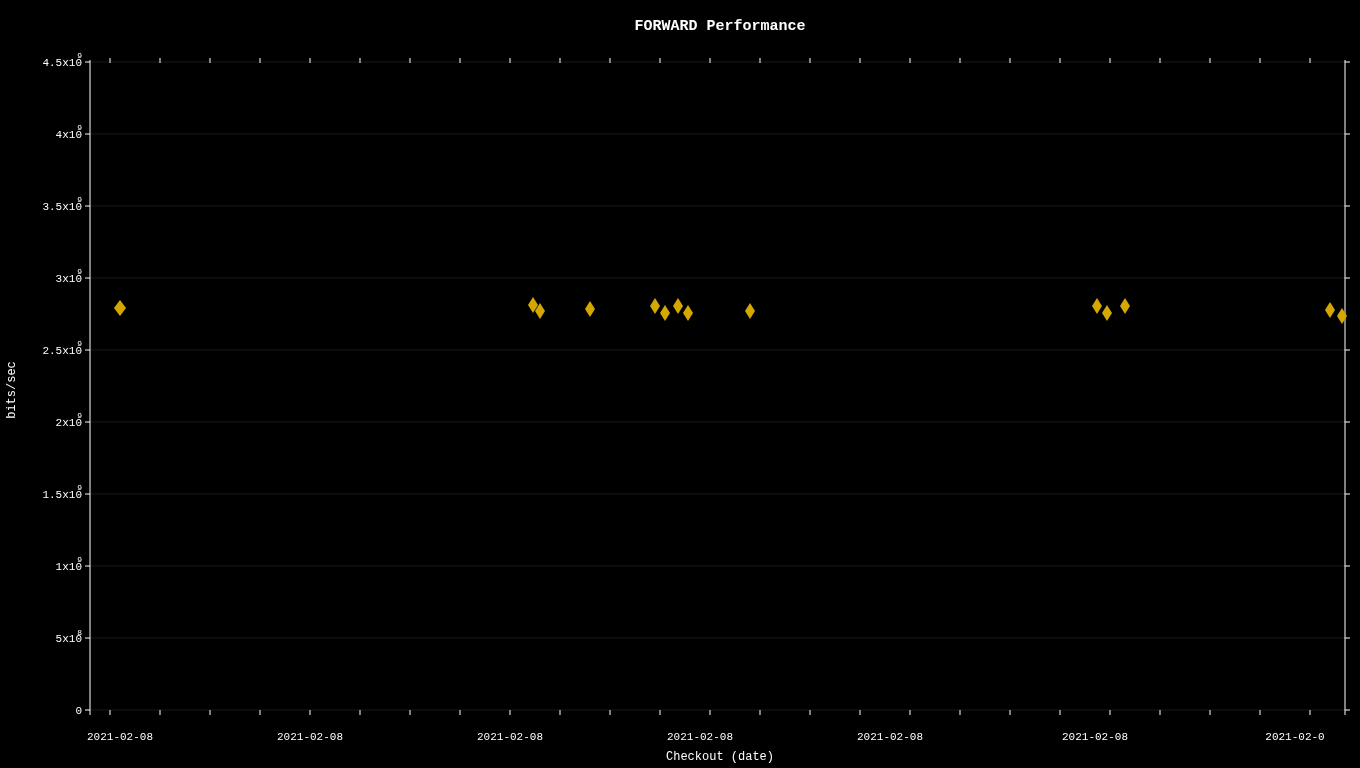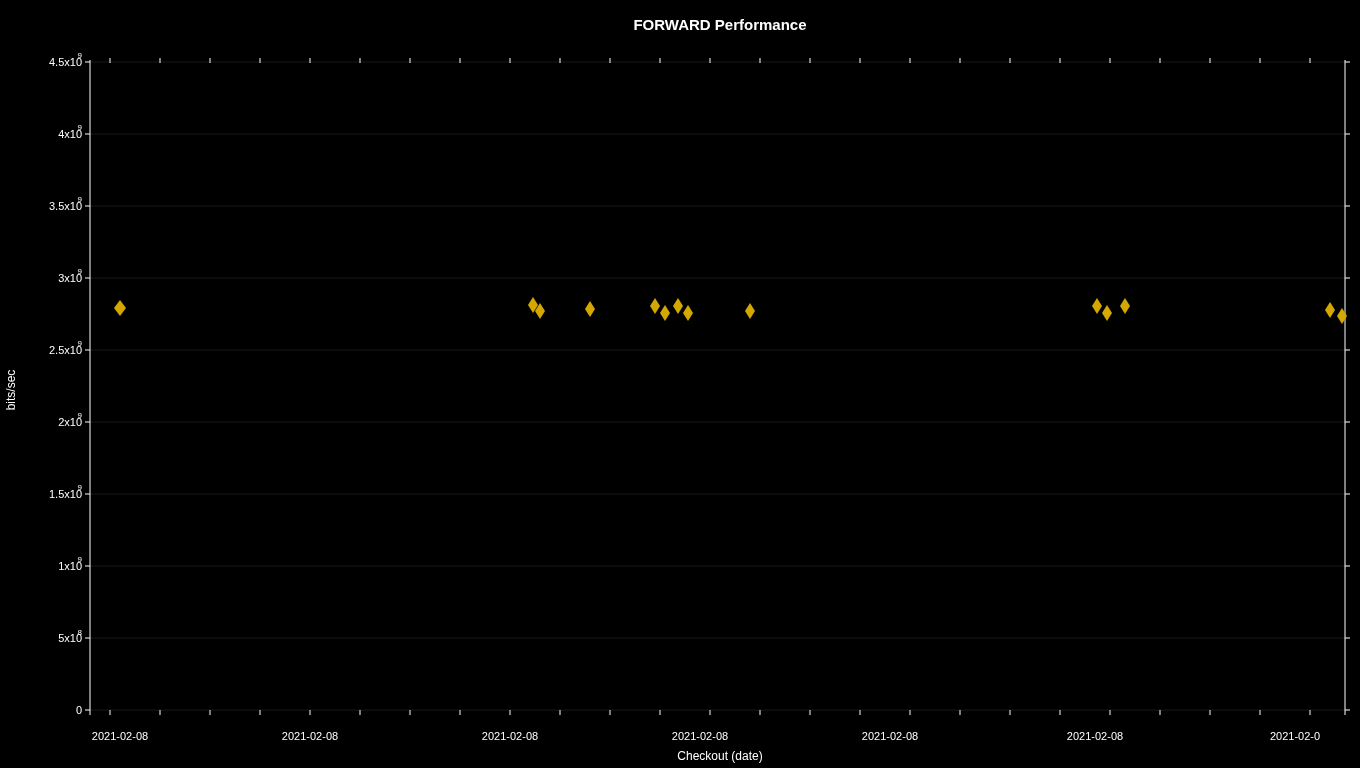--- a/index.html
+++ b/index.html
@@ -10,20 +10,21 @@
       width: 1360px;
       height: 768px;
       overflow: hidden;
       position: relative;
     }
     #chart-container {
       position: absolute;
       top: 0; left: 0;
       width: 1360px;
       height: 768px;
+      font-family: Liberation Mono, monospace;
     }
     svg {
       width: 1360px;
       height: 768px;
     }
     .chart-title {
       font-size: 15px;
       font-weight: bold;
       fill: #fff;
     }

